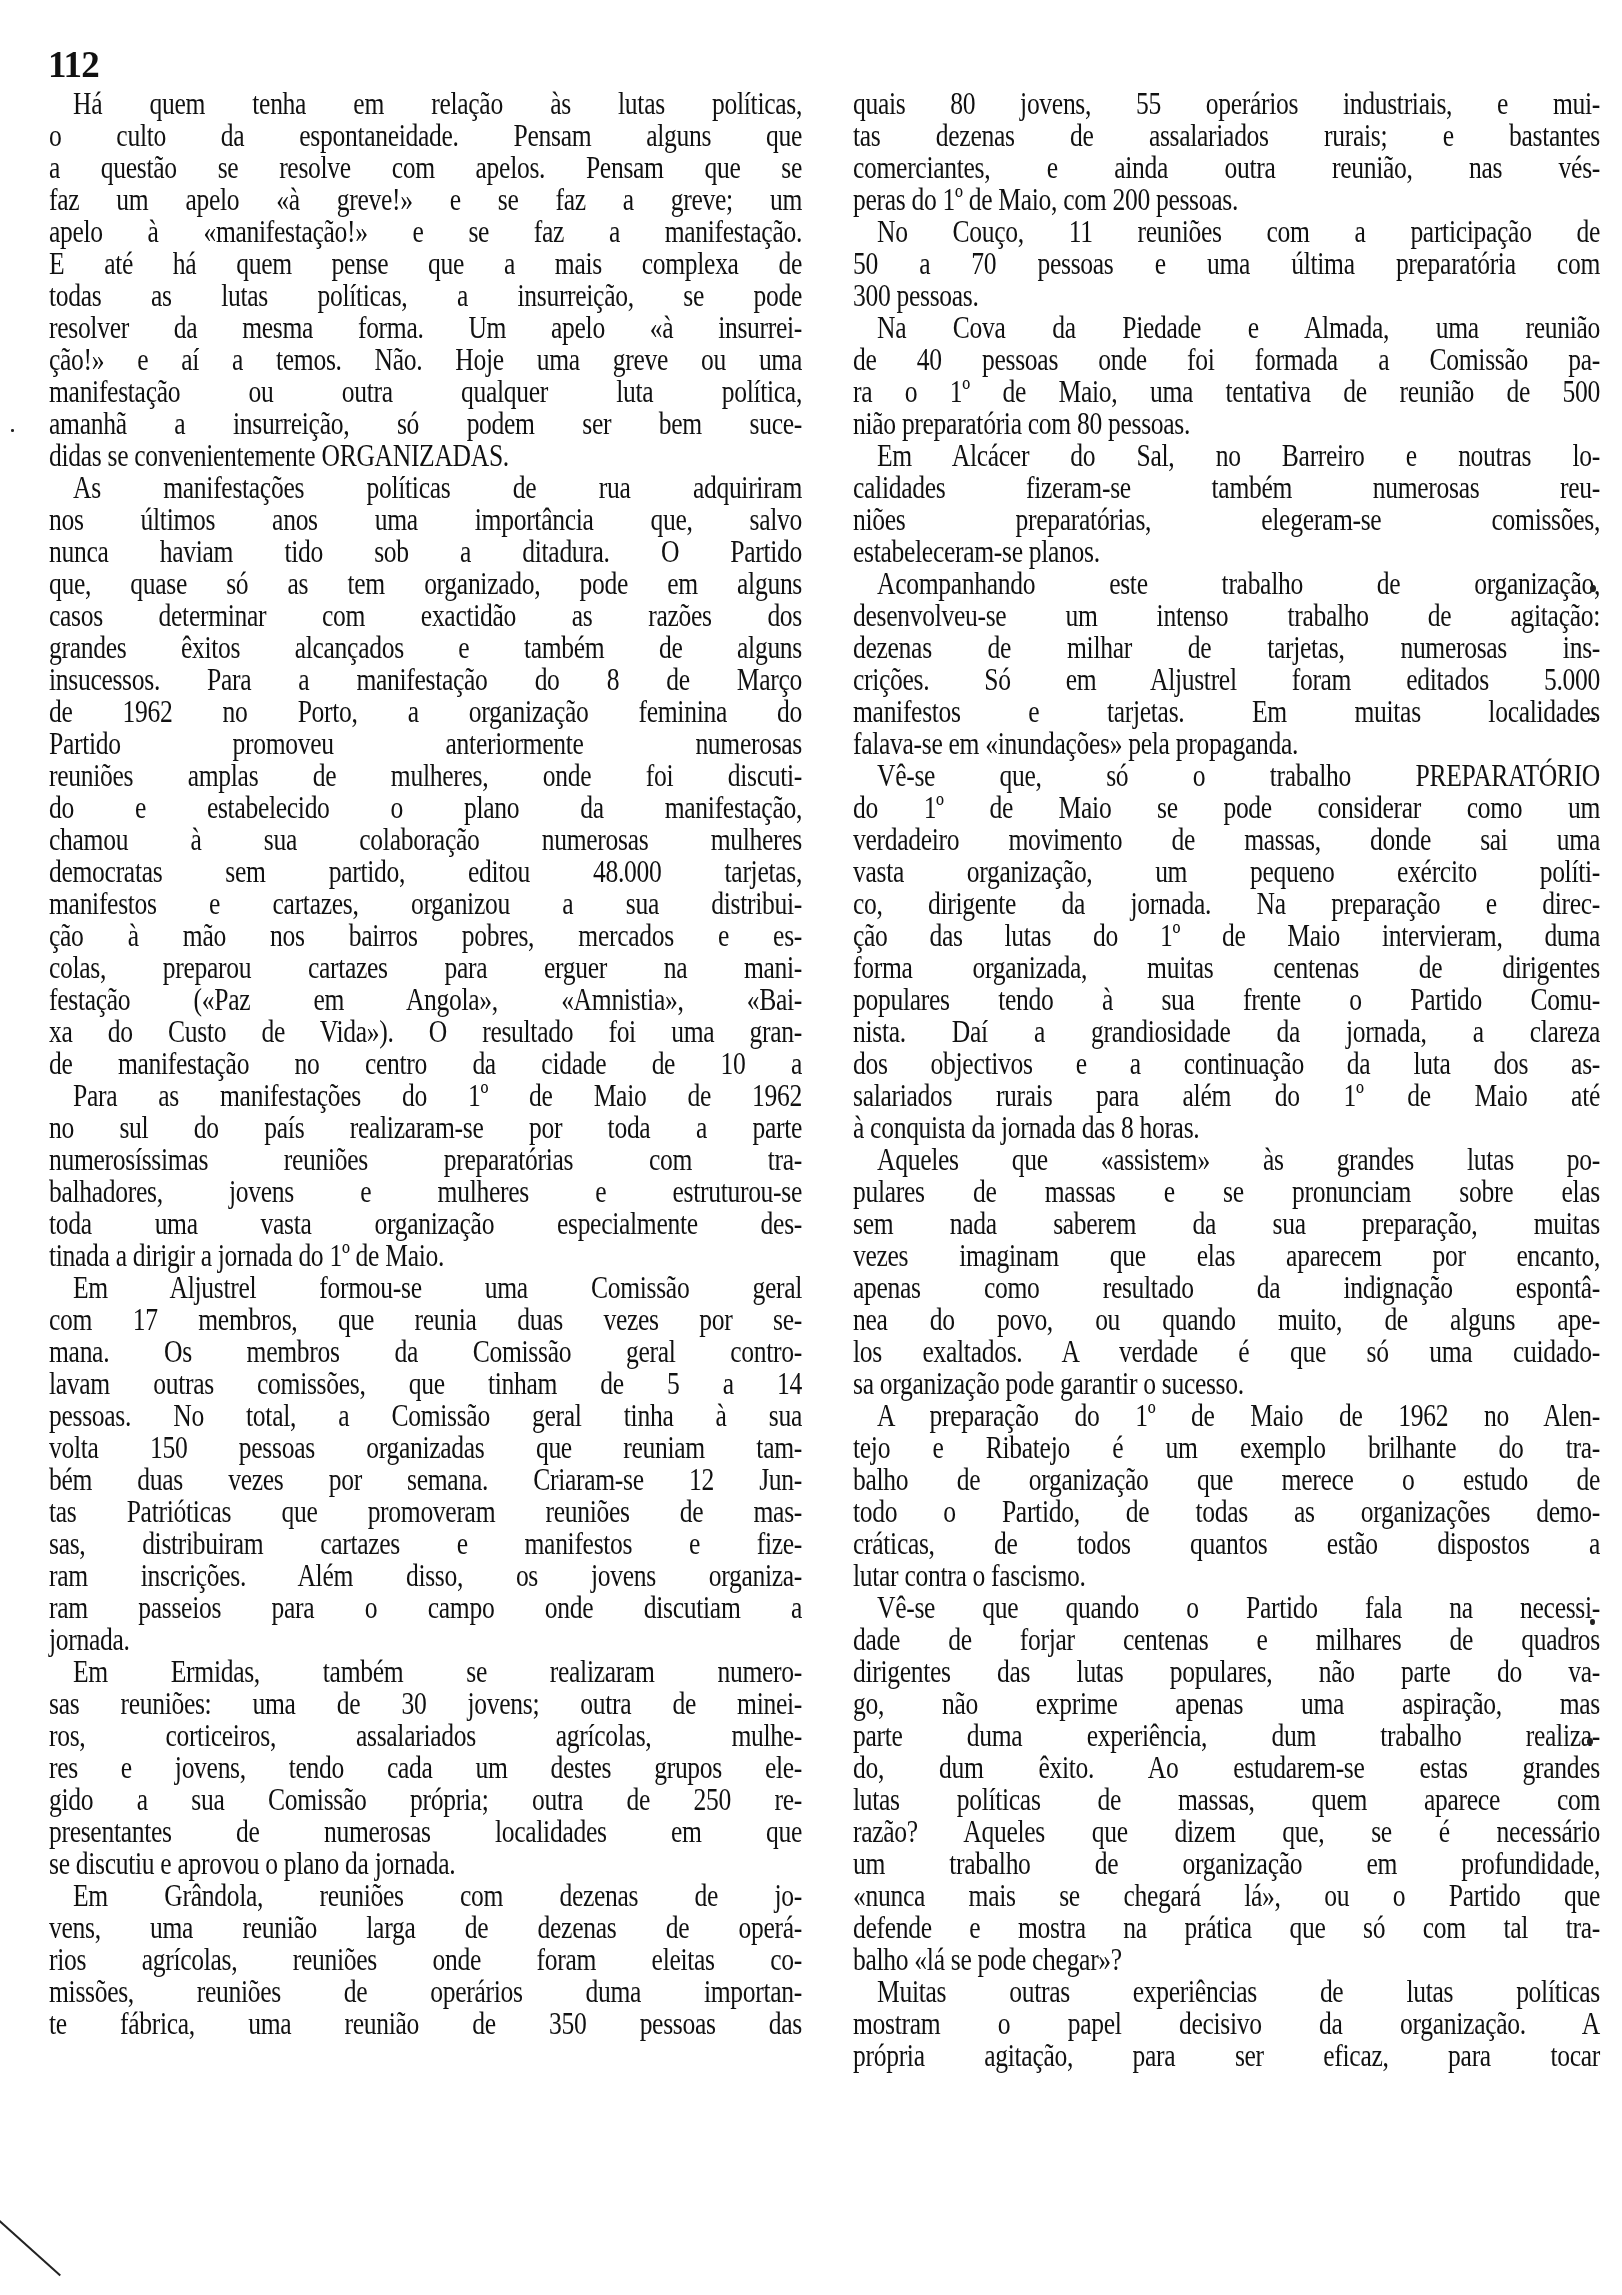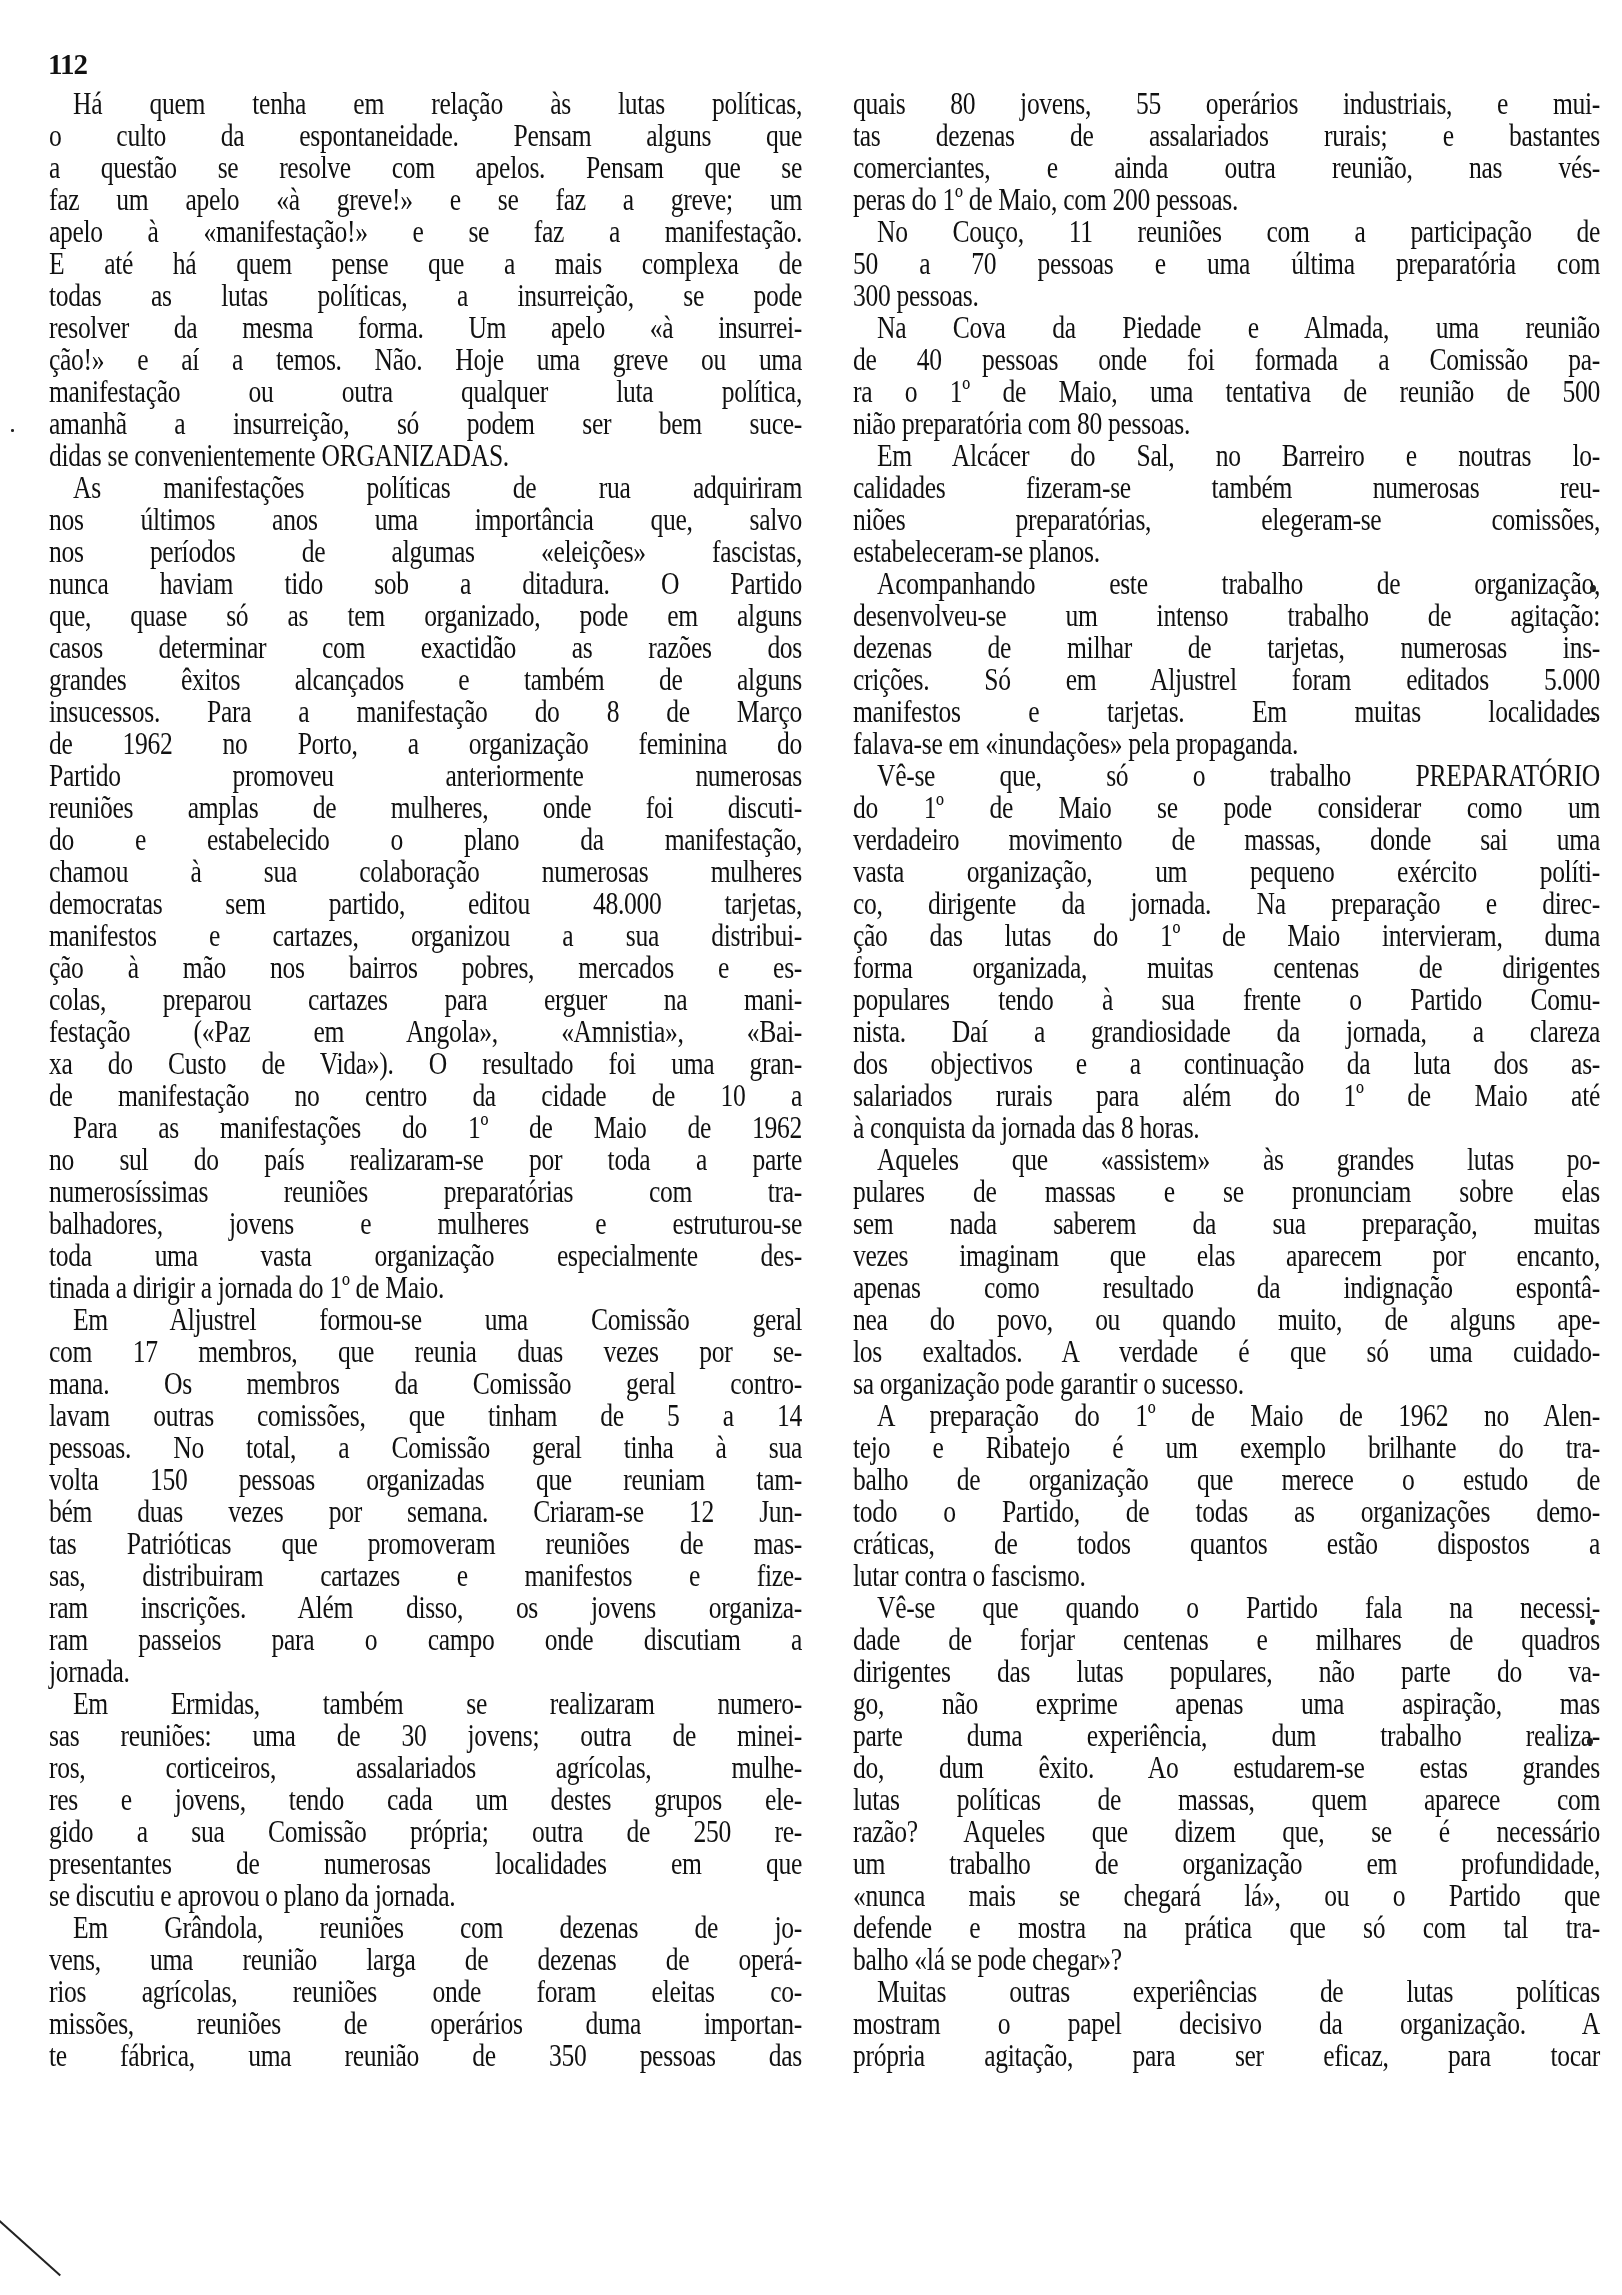--- a/index.html
+++ b/index.html
@@ -4,21 +4,21 @@
 <style>
   html, body { margin: 0; padding: 0; background: #ffffff; }
   body { width: 1623px; height: 2295px; position: relative; overflow: hidden; }
   .page {
     position: absolute; left: 0; top: 0; width: 1623px; height: 2295px;
     background: #ffffff; color: #111111;
     font-family: "Liberation Serif", "DejaVu Serif", serif;
   }
   .page-number {
     position: absolute; left: 48px; top: 46px;
-    font-size: 29px; font-weight: bold; letter-spacing: -0.9px; line-height: 37px; text-align: right;
+    font-size: 37px; font-weight: bold; letter-spacing: -0.9px; line-height: 37px; text-align: right;
   }
   .column {
     position: absolute; top: 84px; margin: 3px; padding: 0; list-style: none;
   }
   .col-left  { left: 46px;  width: 753px; }
   .col-right { left: 850px; width: 747px; }
   .line {
     display: block; height: 32px; line-height: 32px;
     font-size: 32px; white-space: nowrap; text-align: justify;
     text-align-last: justify; transform-origin: left center;
@@ -49,21 +49,20 @@
       <li class="line justify"><span>apelo à «manifestação!» e se faz a manifestação.</span></li>
       <li class="line justify"><span>E até há quem pense que a mais complexa de</span></li>
       <li class="line justify"><span>todas as lutas políticas, a insurreição, se pode</span></li>
       <li class="line justify"><span>resolver da mesma forma. Um apelo «à insurrei-</span></li>
       <li class="line justify"><span>ção!» e aí a temos. Não. Hoje uma greve ou uma</span></li>
       <li class="line justify"><span>manifestação ou outra qualquer luta política,</span></li>
       <li class="line justify"><span>amanhã a insurreição, só podem ser bem suce-</span></li>
       <li class="line last"><span>didas se convenientemente ORGANIZADAS.</span></li>
       <li class="line indent justify"><span>As manifestações políticas de rua adquiriram</span></li>
       <li class="line justify"><span>nos últimos anos uma importância que, salvo</span></li>
-      <li class="line justify"><span>nos períodos de algumas «eleições» fascistas,</span></li>
       <li class="line justify"><span>nunca haviam tido sob a ditadura. O Partido</span></li>
       <li class="line justify"><span>que, quase só as tem organizado, pode em alguns</span></li>
       <li class="line justify"><span>casos determinar com exactidão as razões dos</span></li>
       <li class="line justify"><span>grandes êxitos alcançados e também de alguns</span></li>
       <li class="line justify"><span>insucessos. Para a manifestação do 8 de Março</span></li>
       <li class="line justify"><span>de 1962 no Porto, a organização feminina do</span></li>
       <li class="line justify"><span>Partido promoveu anteriormente numerosas</span></li>
       <li class="line justify"><span>reuniões amplas de mulheres, onde foi discuti-</span></li>
       <li class="line justify"><span>do e estabelecido o plano da manifestação,</span></li>
       <li class="line justify"><span>chamou à sua colaboração numerosas mulheres</span></li>

